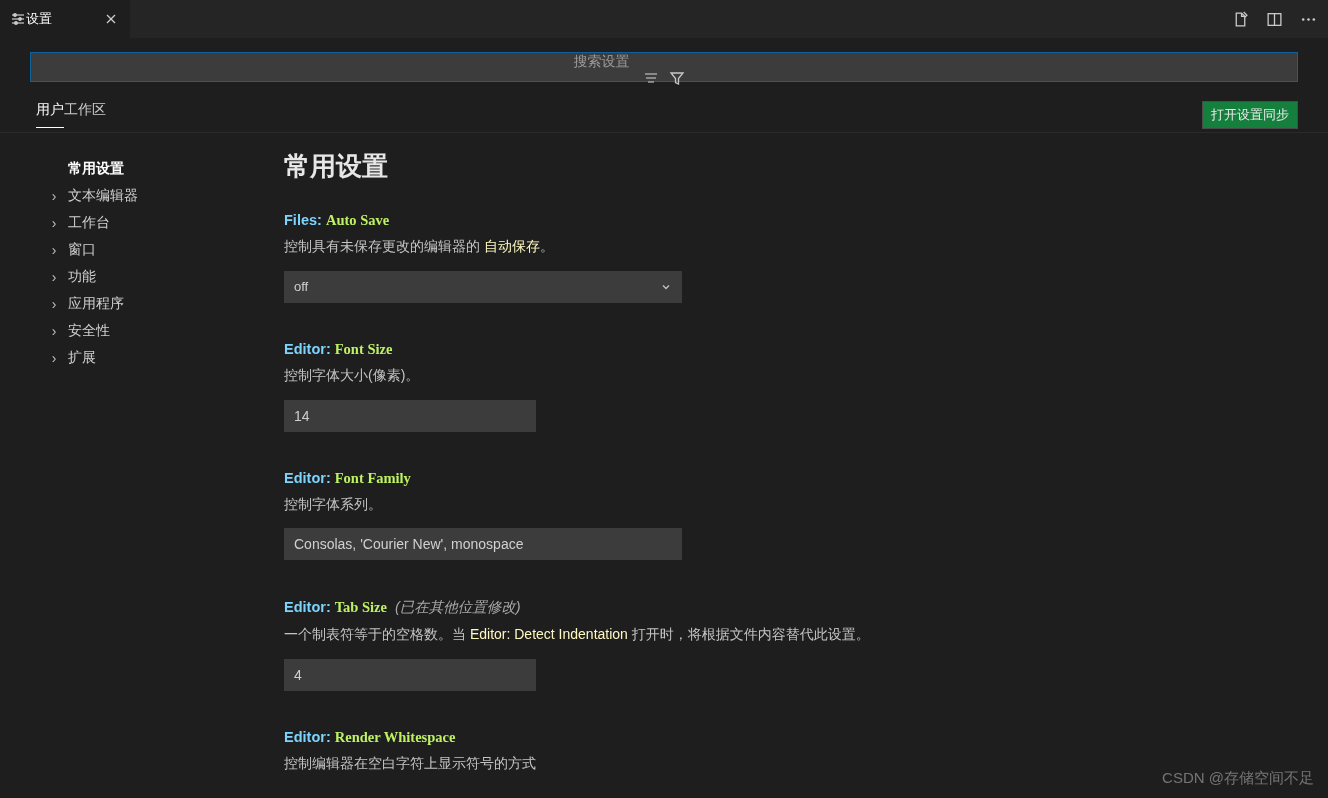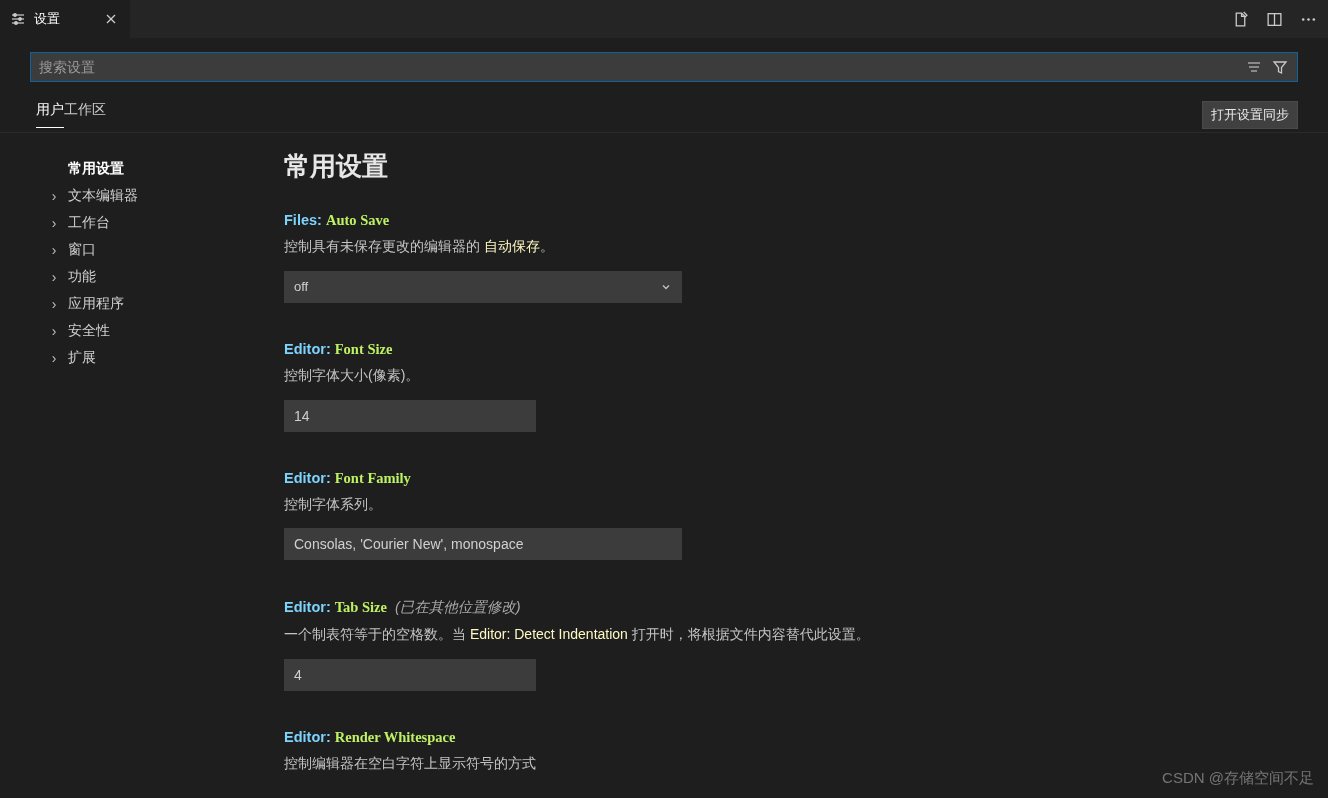--- a/index.html
+++ b/index.html
@@ -1,36 +1,36 @@
 <!DOCTYPE html>
 <html><head>
   <meta charset="utf-8">
   <style>
     * { margin:0; padding:0; box-sizing:border-box; }
     body { width:1328px; height:798px; background:#1e1e1e; font-family:"Segoe UI","Microsoft YaHei",sans-serif; color:#cccccc; font-size:13px; overflow:hidden; position:relative; }
     .tabbar { height:38px; background:#252526; display:flex; align-items:stretch; }
-    .tab { background:#1e1e1e; display:flex; align-items:center; padding:0 10px; gap:8px; min-width:130px; }
+    .tab { background:#1e1e1e; display:flex; align-items:center; padding:0 10px; min-width:130px; }
     .tab-icon { width:16px; height:16px; display:flex; align-items:center; justify-content:center; color:#cccccc; }
     .tab-label { color:#ffffff; font-size:13px; flex:1; }
     .tab-close { width:18px; height:18px; display:flex; align-items:center; justify-content:center; color:#cccccc; cursor:pointer; }
     .tabbar-spacer { flex:1; }
     .tabbar-actions { display:flex; align-items:center; gap:14px; padding:0 10px; color:#cccccc; }
     .tabbar-actions span { width:20px; height:20px; display:flex; align-items:center; justify-content:center; cursor:pointer; }
     .search-row { padding:14px 30px 12px 30px; }
-    .search-box { background:#3c3c3c; border:1px solid #0e639c; height:30px; display:flex; align-items:center; padding:0 8px; }
+    .search-box { background:#3c3c3c; border:1px solid #0e639c; height:30px; display:flex; align-items:center; padding:0 8px;flex-direction:column; }
     .search-input { flex:1; background:transparent; border:none; outline:none; color:#cccccc; font-size:14px; }
     .search-input::placeholder { color:#9a9a9a; }
     .search-actions { display:flex; gap:8px; align-items:center; color:#c8c8c8; }
     .search-actions span { width:18px; height:18px; display:flex; align-items:center; justify-content:center; cursor:pointer; }
     .scope-row { display:flex; align-items:center; padding:0 30px; border-bottom:1px solid #2a2a2a; height:36px; margin-top:3px;}
     .scope-tabs { display:flex; padding-left:6px; }
     .scope-tab { font-size:14px; color:#cccccc; padding-bottom:8px; cursor:pointer; }
     .scope-tab.active { color:#ffffff; border-bottom:1px solid #ffffff; }
     .scope-spacer { flex:1; }
-    .sync-btn { background:#404040; border:1px solid #4a4a4a; color:#eaeaea; font-size:13px; padding:4px 8px; cursor:pointer; }
+    .sync-btn { background:#15803d; border:1px solid #4a4a4a; color:#eaeaea; font-size:13px; padding:4px 8px; cursor:pointer; }
     .body-row { display:flex; height:calc(100% - 120px); }
     .toc { width:250px; padding:22px 0 0 46px; }
     .toc-item { display:flex; align-items:center; font-size:14px; color:#d0d0d0; height:27px; cursor:pointer; }
     .toc-item.active { color:#ffffff; font-weight:600; padding-left:22px; }
     .toc-item .chev { width:16px; color:#c0c0c0; margin-right:6px; text-align:center; }
     .content { flex:1; padding:16px 40px 0 34px; overflow:hidden; }
     .section-title { font-size:26px; font-weight:700; color:#e7e7e7; margin-bottom:28px; }
     .setting { margin-bottom:38px; }
     .setting-title { font-size:14.5px; margin-bottom:6px; }
     .setting-title .cat { color:#7dd3fc; font-weight:600; }

